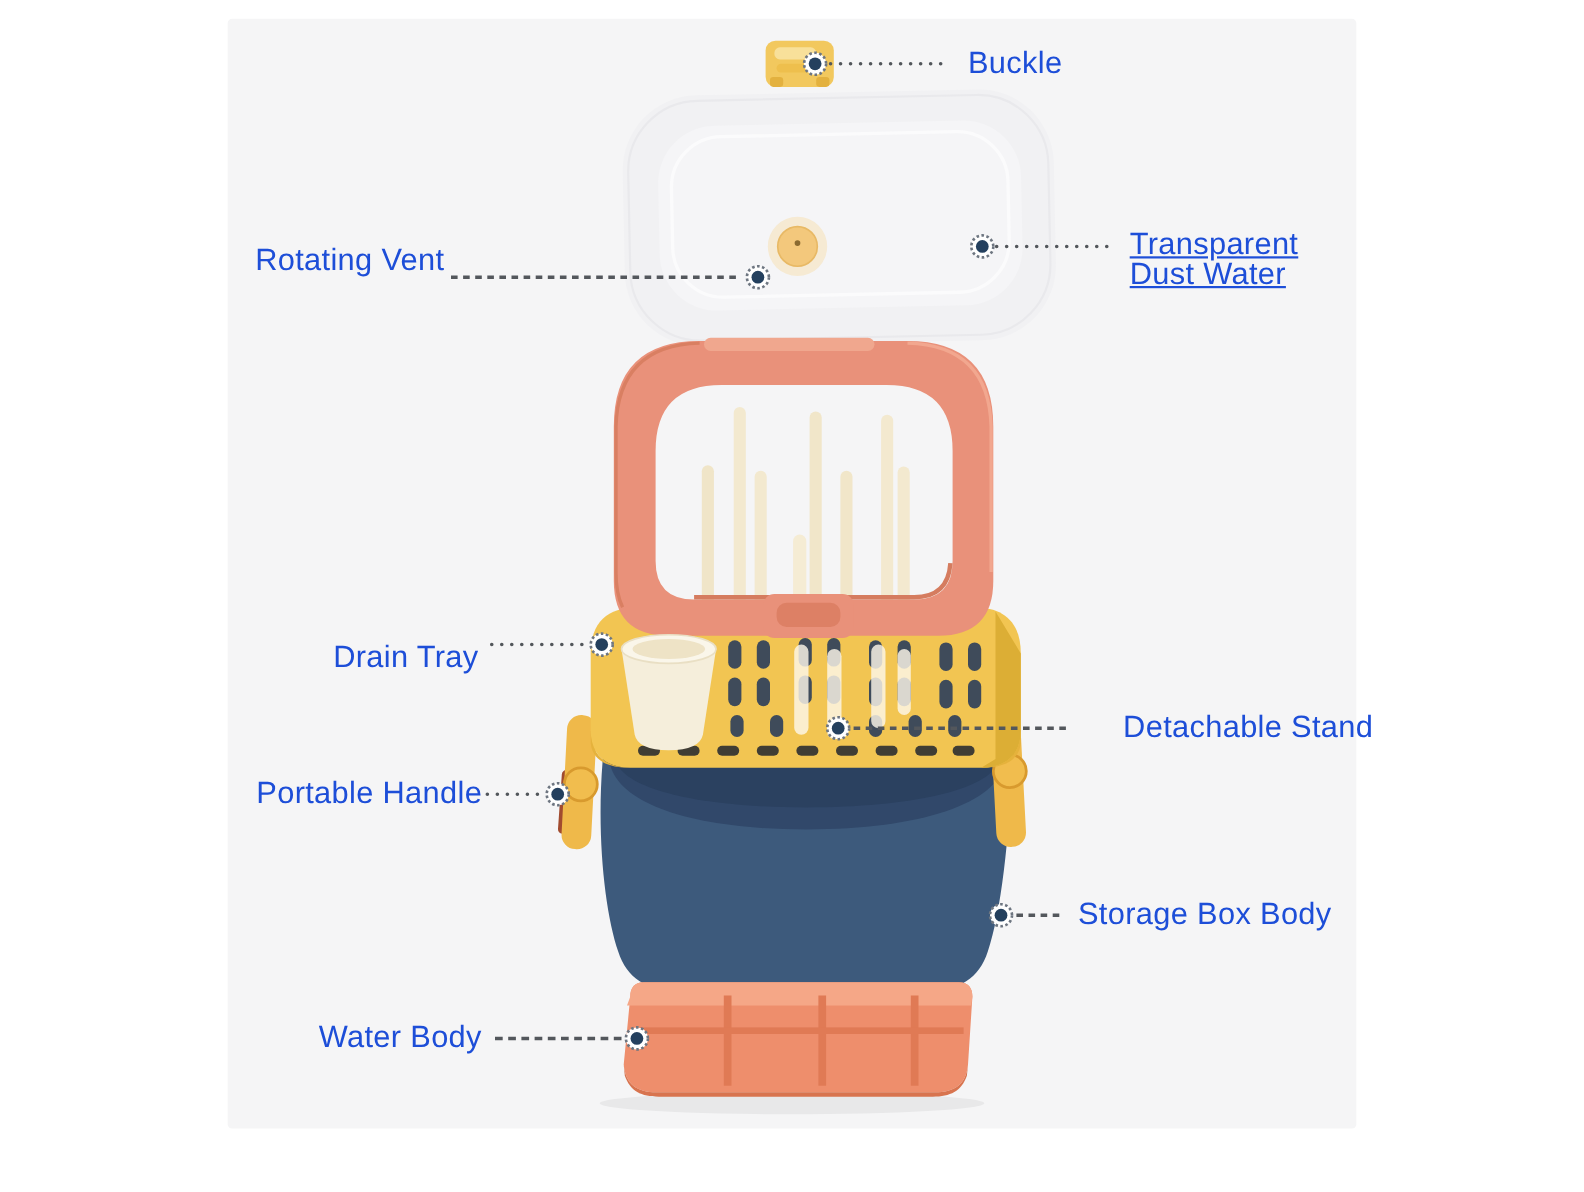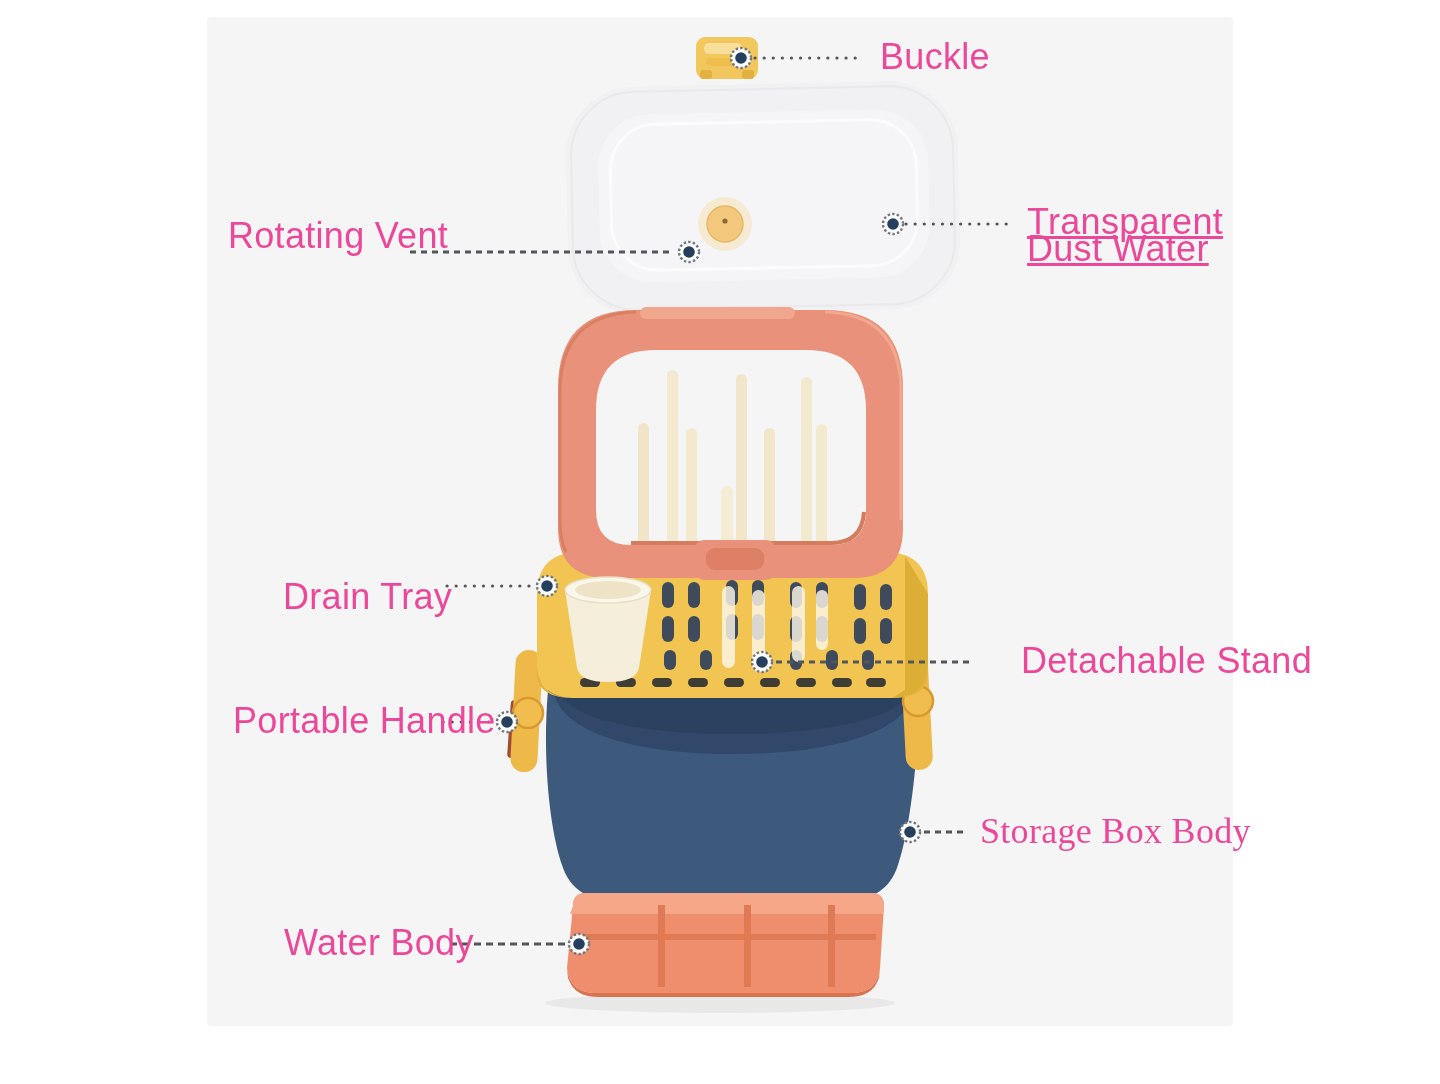--- a/index.html
+++ b/index.html
@@ -9,21 +9,21 @@
     position: relative; width: 1440px; height: 1084px; background: #ffffff;
   }
   #panel {
     position: absolute; left: 207px; top: 17px; width: 1026px; height: 1009px;
     background: #f5f5f6; border-radius: 4px;
   }
   #art {
     position: absolute; left: 0; top: 0; width: 1440px; height: 1084px;
   }
   .callout-label {
-    position: absolute; color: #ec4899; font-size: 36px; line-height: 28px;
+    position: absolute; color: #1d4ed8; font-size: 28px; line-height: 28px;
     letter-spacing: 0.3px; white-space: nowrap;
   }
   .align-right { text-align: right; }
   .two-line div { line-height: 27px; }
 </style>
 </head>
 <body>
 
 <div id="stage">
   <div id="panel"></div>
@@ -217,16 +217,16 @@
   </div>
 
   <div class="callout-label align-right" style="left:228px; top:222px; width:176px;">Rotating Vent</div>
 
   <div class="callout-label align-right" style="left:283px; top:571px; width:152px;margin-top:12px;">Drain Tray</div>
 
   <div class="callout-label" style="left:988px; top:647px;margin-left:33px;">Detachable Stand</div>
 
   <div class="callout-label align-right" style="left:233px; top:707px; width:200px;text-align:center;">Portable Handle</div>
 
-  <div class="callout-label" style="left:980px; top:817px;font-family:Liberation Serif, serif;">Storage Box Body</div>
+  <div class="callout-label" style="left:980px; top:817px;">Storage Box Body</div>
 
   <div class="callout-label align-right" style="left:284px; top:929px; width:154px;">Water Body</div>
 </div>
 
 </body></html>

